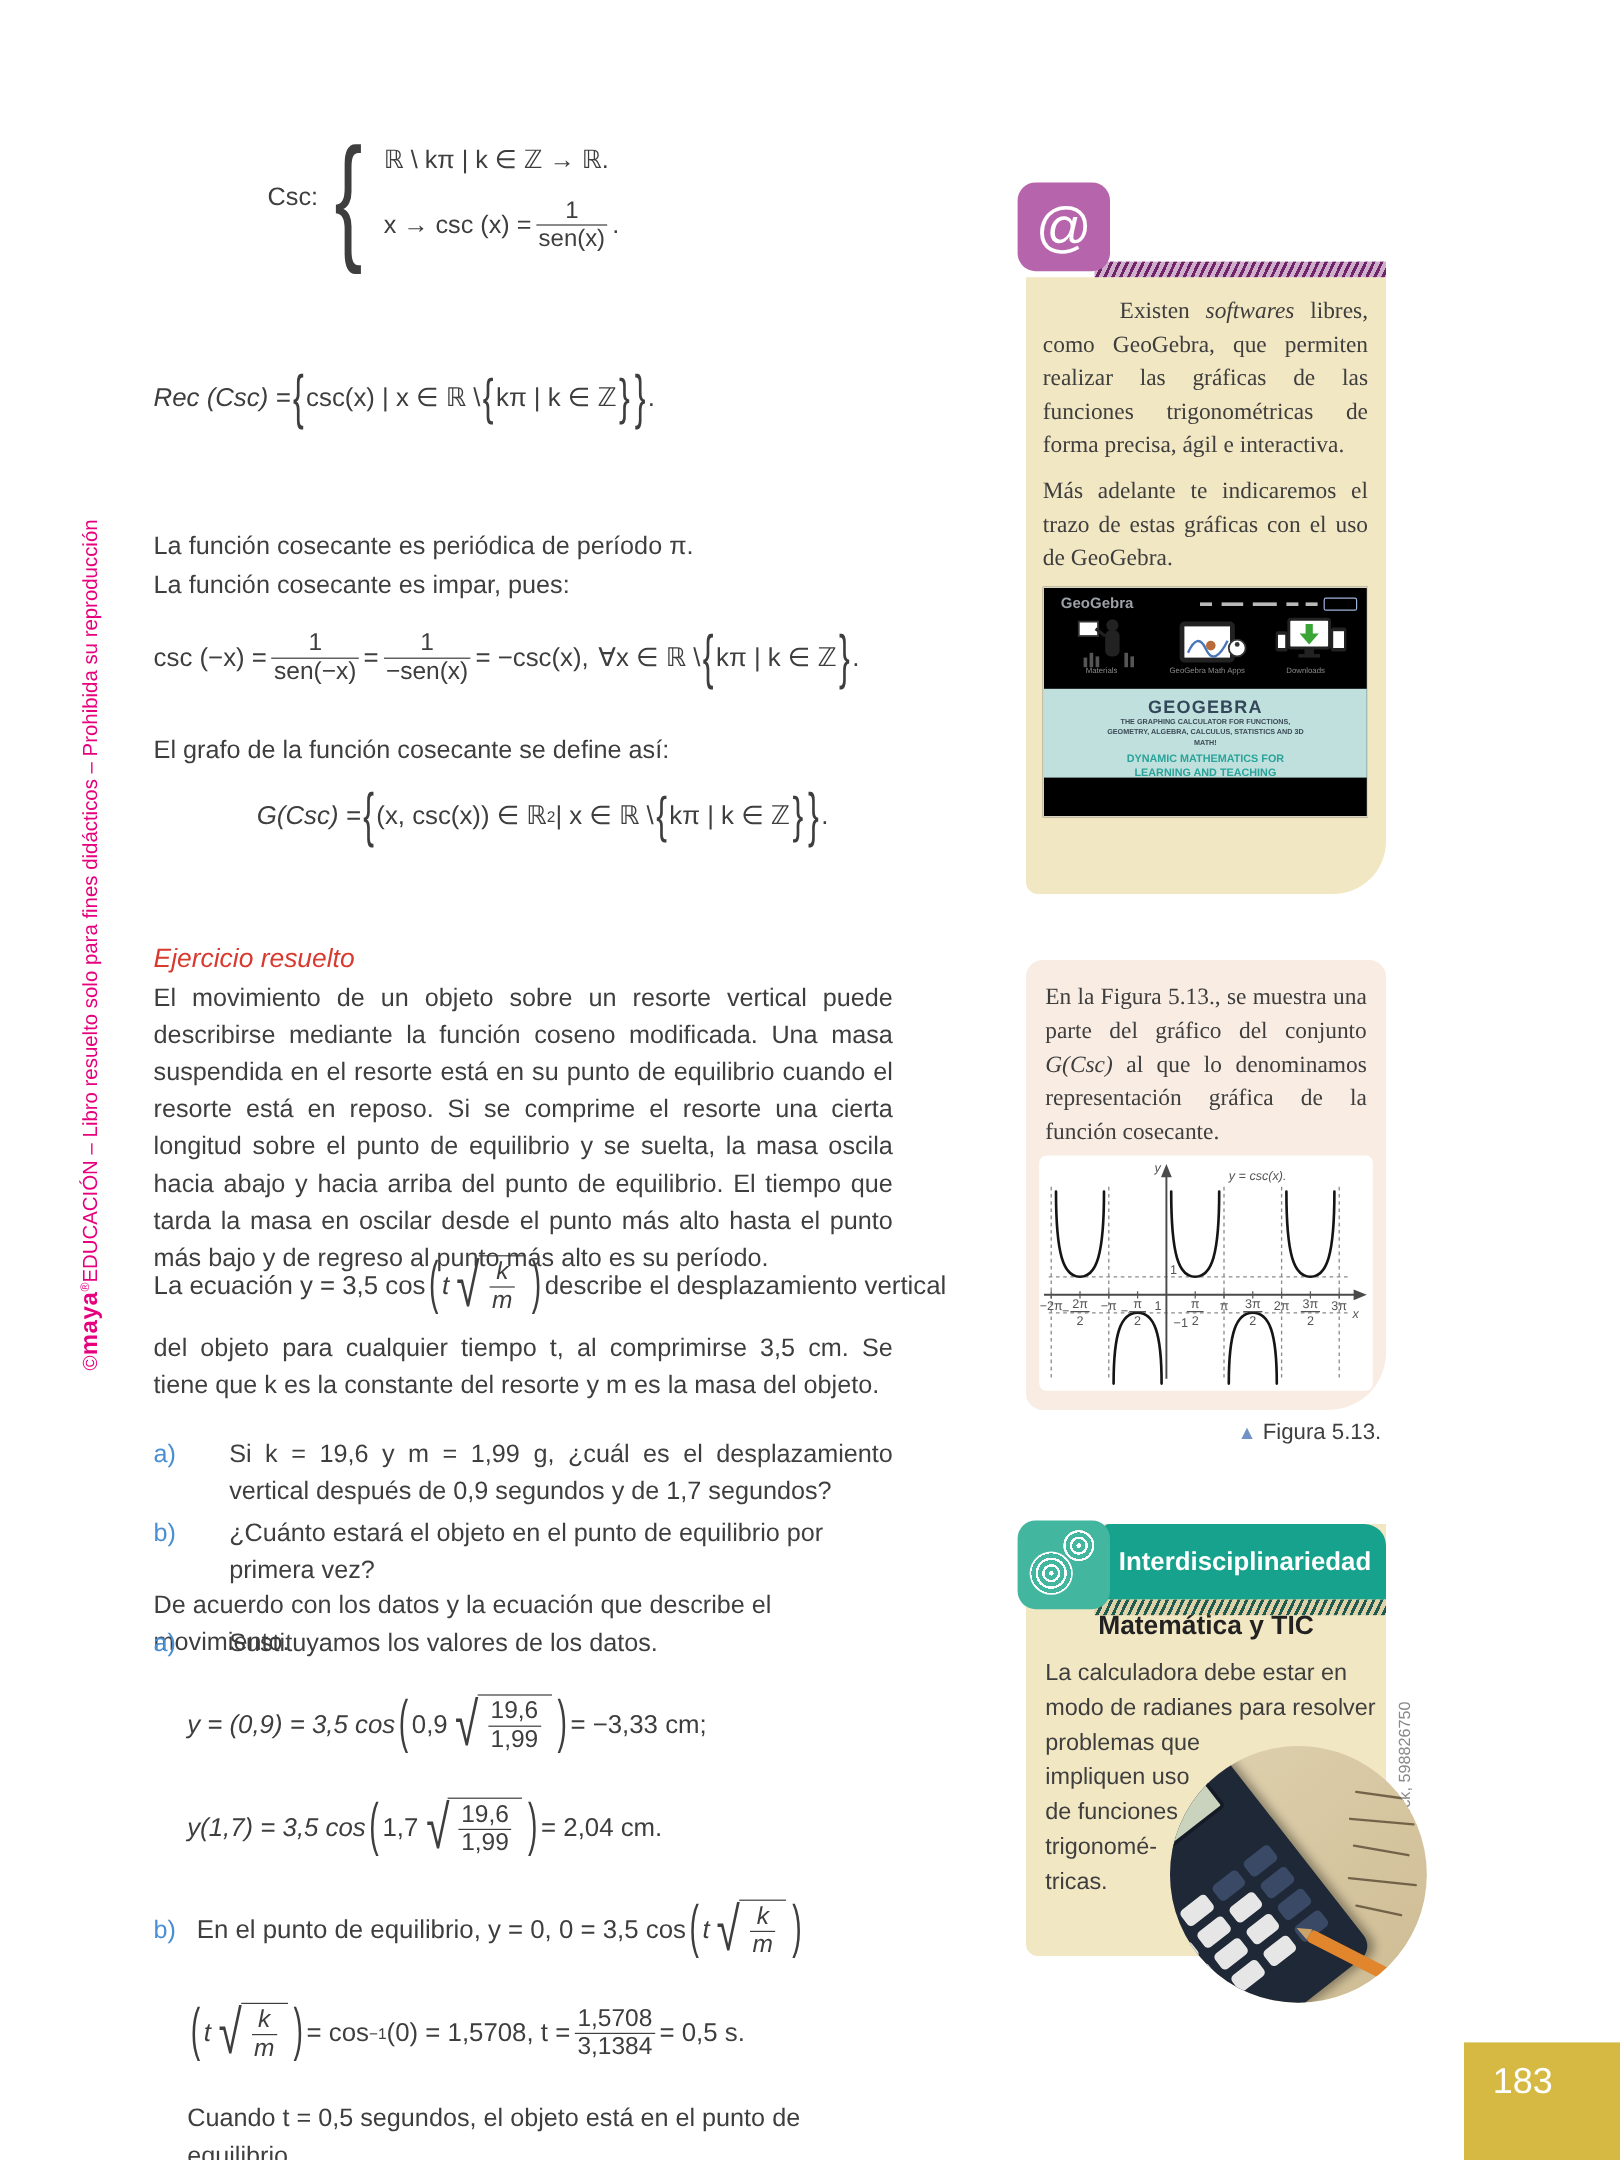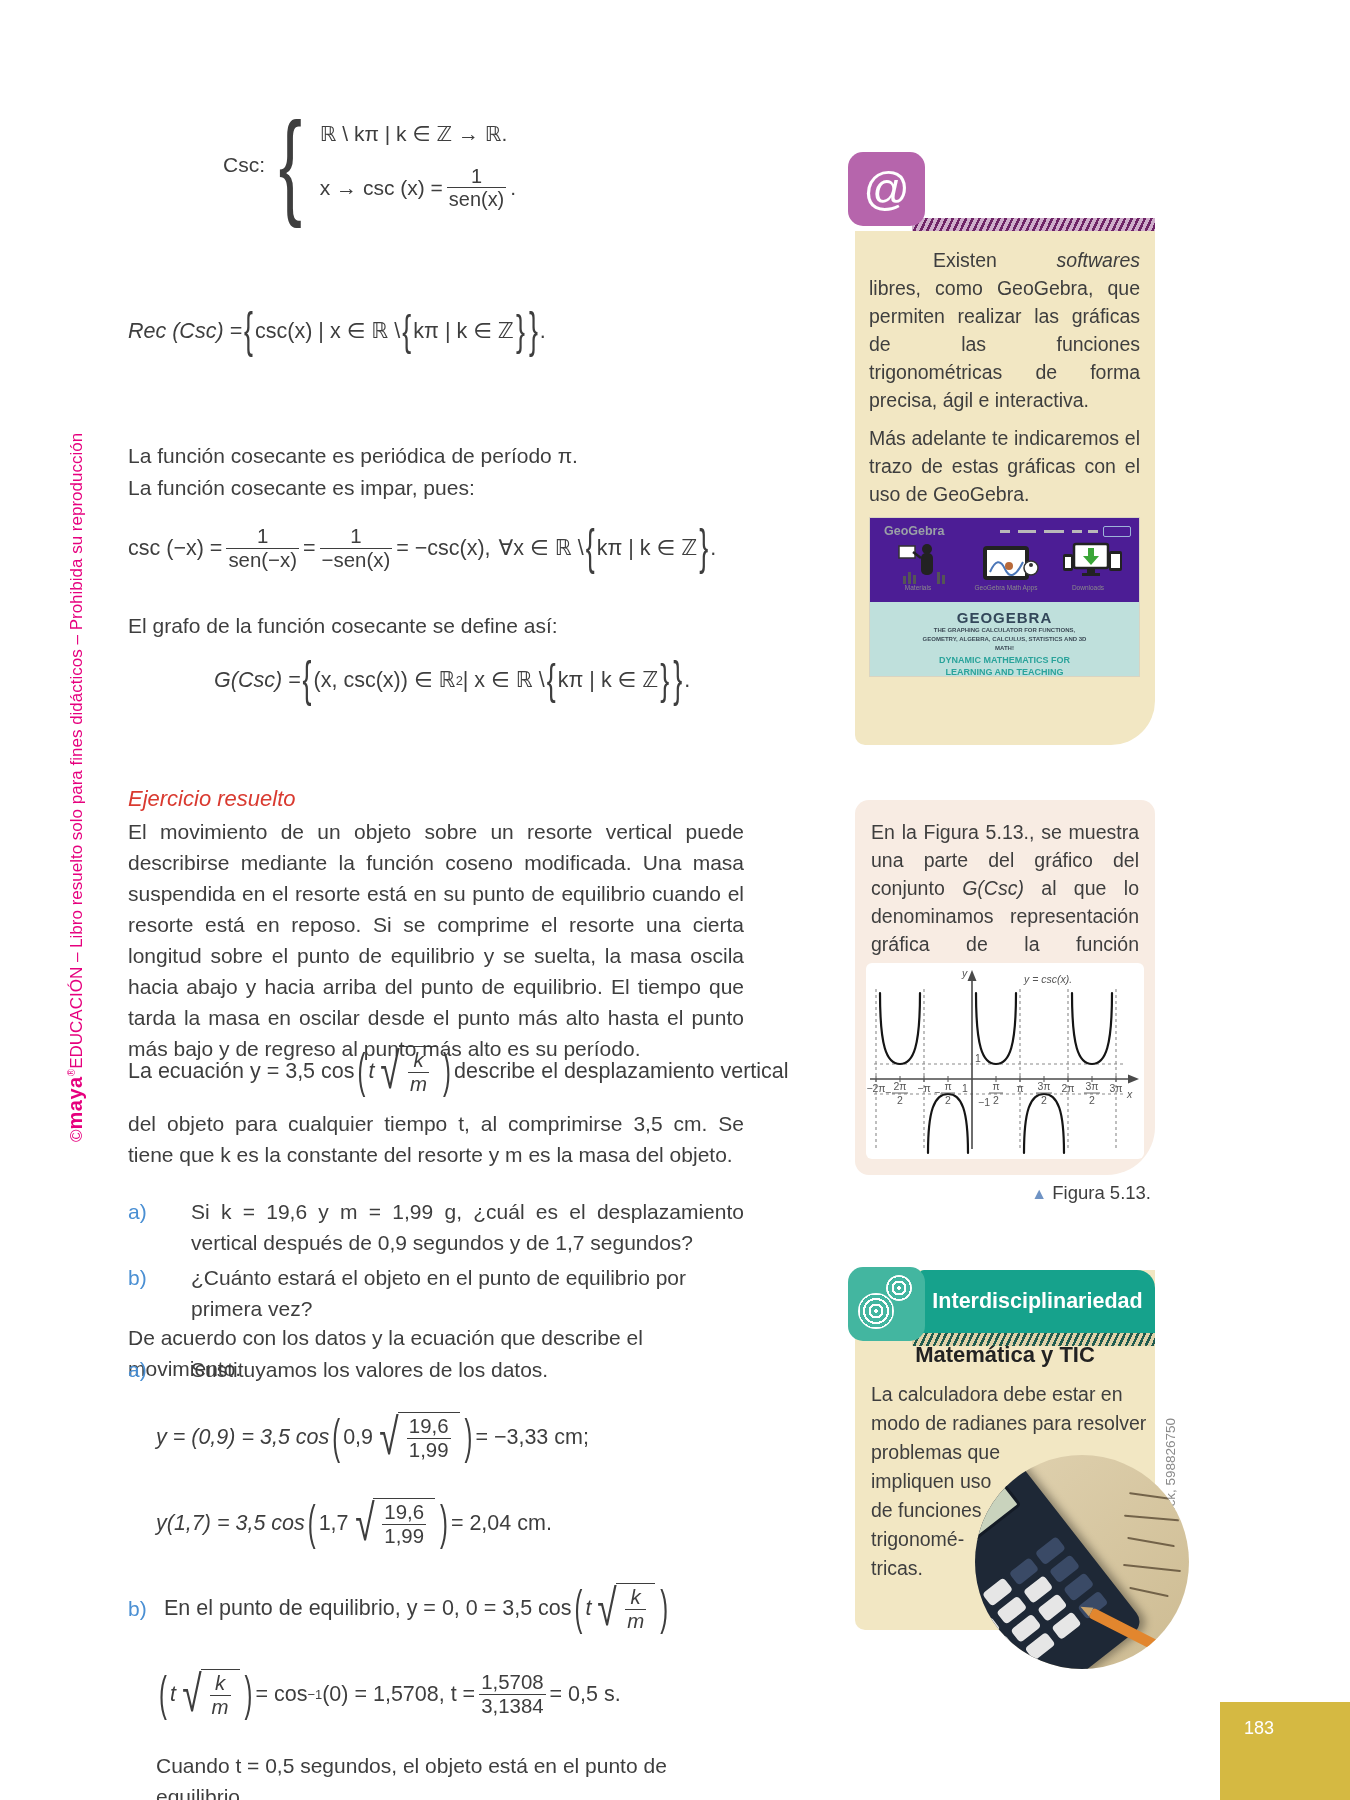--- a/index.html
+++ b/index.html
@@ -43,28 +43,28 @@
   
   .tile { position: absolute; width: 77px; height: 74px; border-radius: 15px; color: #fff;
           display: flex; align-items: center; justify-content: center; z-index: 3; }
   .hdr { position: absolute; left: 920px; width: 235px; height: 63px; border-radius: 4px 18px 0 0;
          color: #fff; font-weight: bold; font-size: 21.5px; display: flex; align-items: center;
          justify-content: center; z-index: 2; }
   .hatch { position: absolute; left: 912px; width: 243px; height: 13px; z-index: 2; }
   .hatch.purple { background: repeating-linear-gradient(115deg, #6e2466 0 2.5px, #cfaecb 2.5px 6px); }
   .hatch.teal   { background: repeating-linear-gradient(115deg, #1f5a4e 0 2.5px, #dfd2a8 2.5px 6px); }
   .sbody { position: absolute; left: 855px; width: 300px; background: var(--tan-box); }
-  .sidebar-text { font-size: 19.5px; line-height: 28px; text-align: justify; }
+  .sidebar-text { font-size: 19.5px; line-height: 28px; text-align: justify; font-family: Liberation Serif, serif; }
 
   .box-digital { top: 231px; height: 514px; border-radius: 0 0 44px 10px; padding: 15px 15px 0 14px; }
   .p-indent { text-indent: 64px; }
   .box-digital p + p { margin-top: 10px; }
 
   
-  .shot { width: 271px; height: 160px; margin-top: 9px; background: #4c1d95; border: 1px solid #d9d4c2; }
+  .shot { width: 271px; height: 192px; margin-top: 9px; background: #000000; border: 1px solid #d9d4c2; }
   .shot-top { position: relative; height: 84px; }
   .gg-logo { position: absolute; left: 14px; top: 6px; font-size: 12.5px; color: #9aa0a6; font-weight: bold; }
   .gg-nav i { position: absolute; top: 12px; height: 3px; background: #b9b9b9; display: block; }
   .gg-btn { position: absolute; right: 8px; top: 8px; width: 28px; height: 11px; border: 1px solid #9db3d8; border-radius: 2px; }
   .gg-group { position: absolute; top: 24px; width: 80px; text-align: center; }
   .gg-label { position: absolute; top: 66px; width: 80px; text-align: center; font-size: 6.5px; color: #8a8a8a; }
   .gg-band { height: 74px; background: var(--band-teal); text-align: center; padding-top: 7px; }
   .band-title { font-size: 15px; font-weight: bold; color: #33475a; letter-spacing: 1px; }
   .band-sub { font-size: 6px; font-weight: bold; color: #3c4a56; line-height: 1.5; }
   .band-tag { font-size: 9px; font-weight: bold; color: var(--band-text-teal); line-height: 1.3; }
@@ -99,21 +99,21 @@
   .calc-keys { position: absolute; left: 14px; top: 106px; width: 128px; display: grid;
                grid-template-columns: repeat(4, 1fr); gap: 7px; }
   .calc-keys i { height: 16px; border-radius: 4px; background: #e6e6e6; display: block; }
   .calc-keys i.dark { background: #3a4a66; }
   .pencil { position: absolute; right: -6px; bottom: 26px; width: 110px; height: 11px; background: #e2862e;
             transform: rotate(27deg); border-radius: 3px; }
   .pencil::after { content: ""; position: absolute; left: -12px; top: 0; border-top: 5.5px solid transparent;
                    border-bottom: 5.5px solid transparent; border-right: 12px solid #caa36a; }
 
   .pageno { position: absolute; left: 1220px; top: 1702px; width: 130px; height: 98px;
-            background: var(--gold); color: #fff; font-size: 18px; padding: 16px 0 0 24px; }
+            background: var(--gold); color: #fff; font-size: 30px; padding: 16px 0 0 24px; }
 
   
   .fig-svg text { font-family: "Liberation Sans", "DejaVu Sans", sans-serif; }
   .fs { font-size: 10.5px; fill: #555; }
   .dash { stroke: #8a8a8a; stroke-width: 1.1; stroke-dasharray: 3 3; fill: none; }
   .axis { stroke: #4a4a4a; stroke-width: 1.6; }
   .curve { stroke: #151515; stroke-width: 2.2; fill: none; stroke-linecap: round; }
   .tick { stroke: #555; stroke-width: 1; }
   .fbar { stroke: #555; stroke-width: 0.9; }
 </style>

